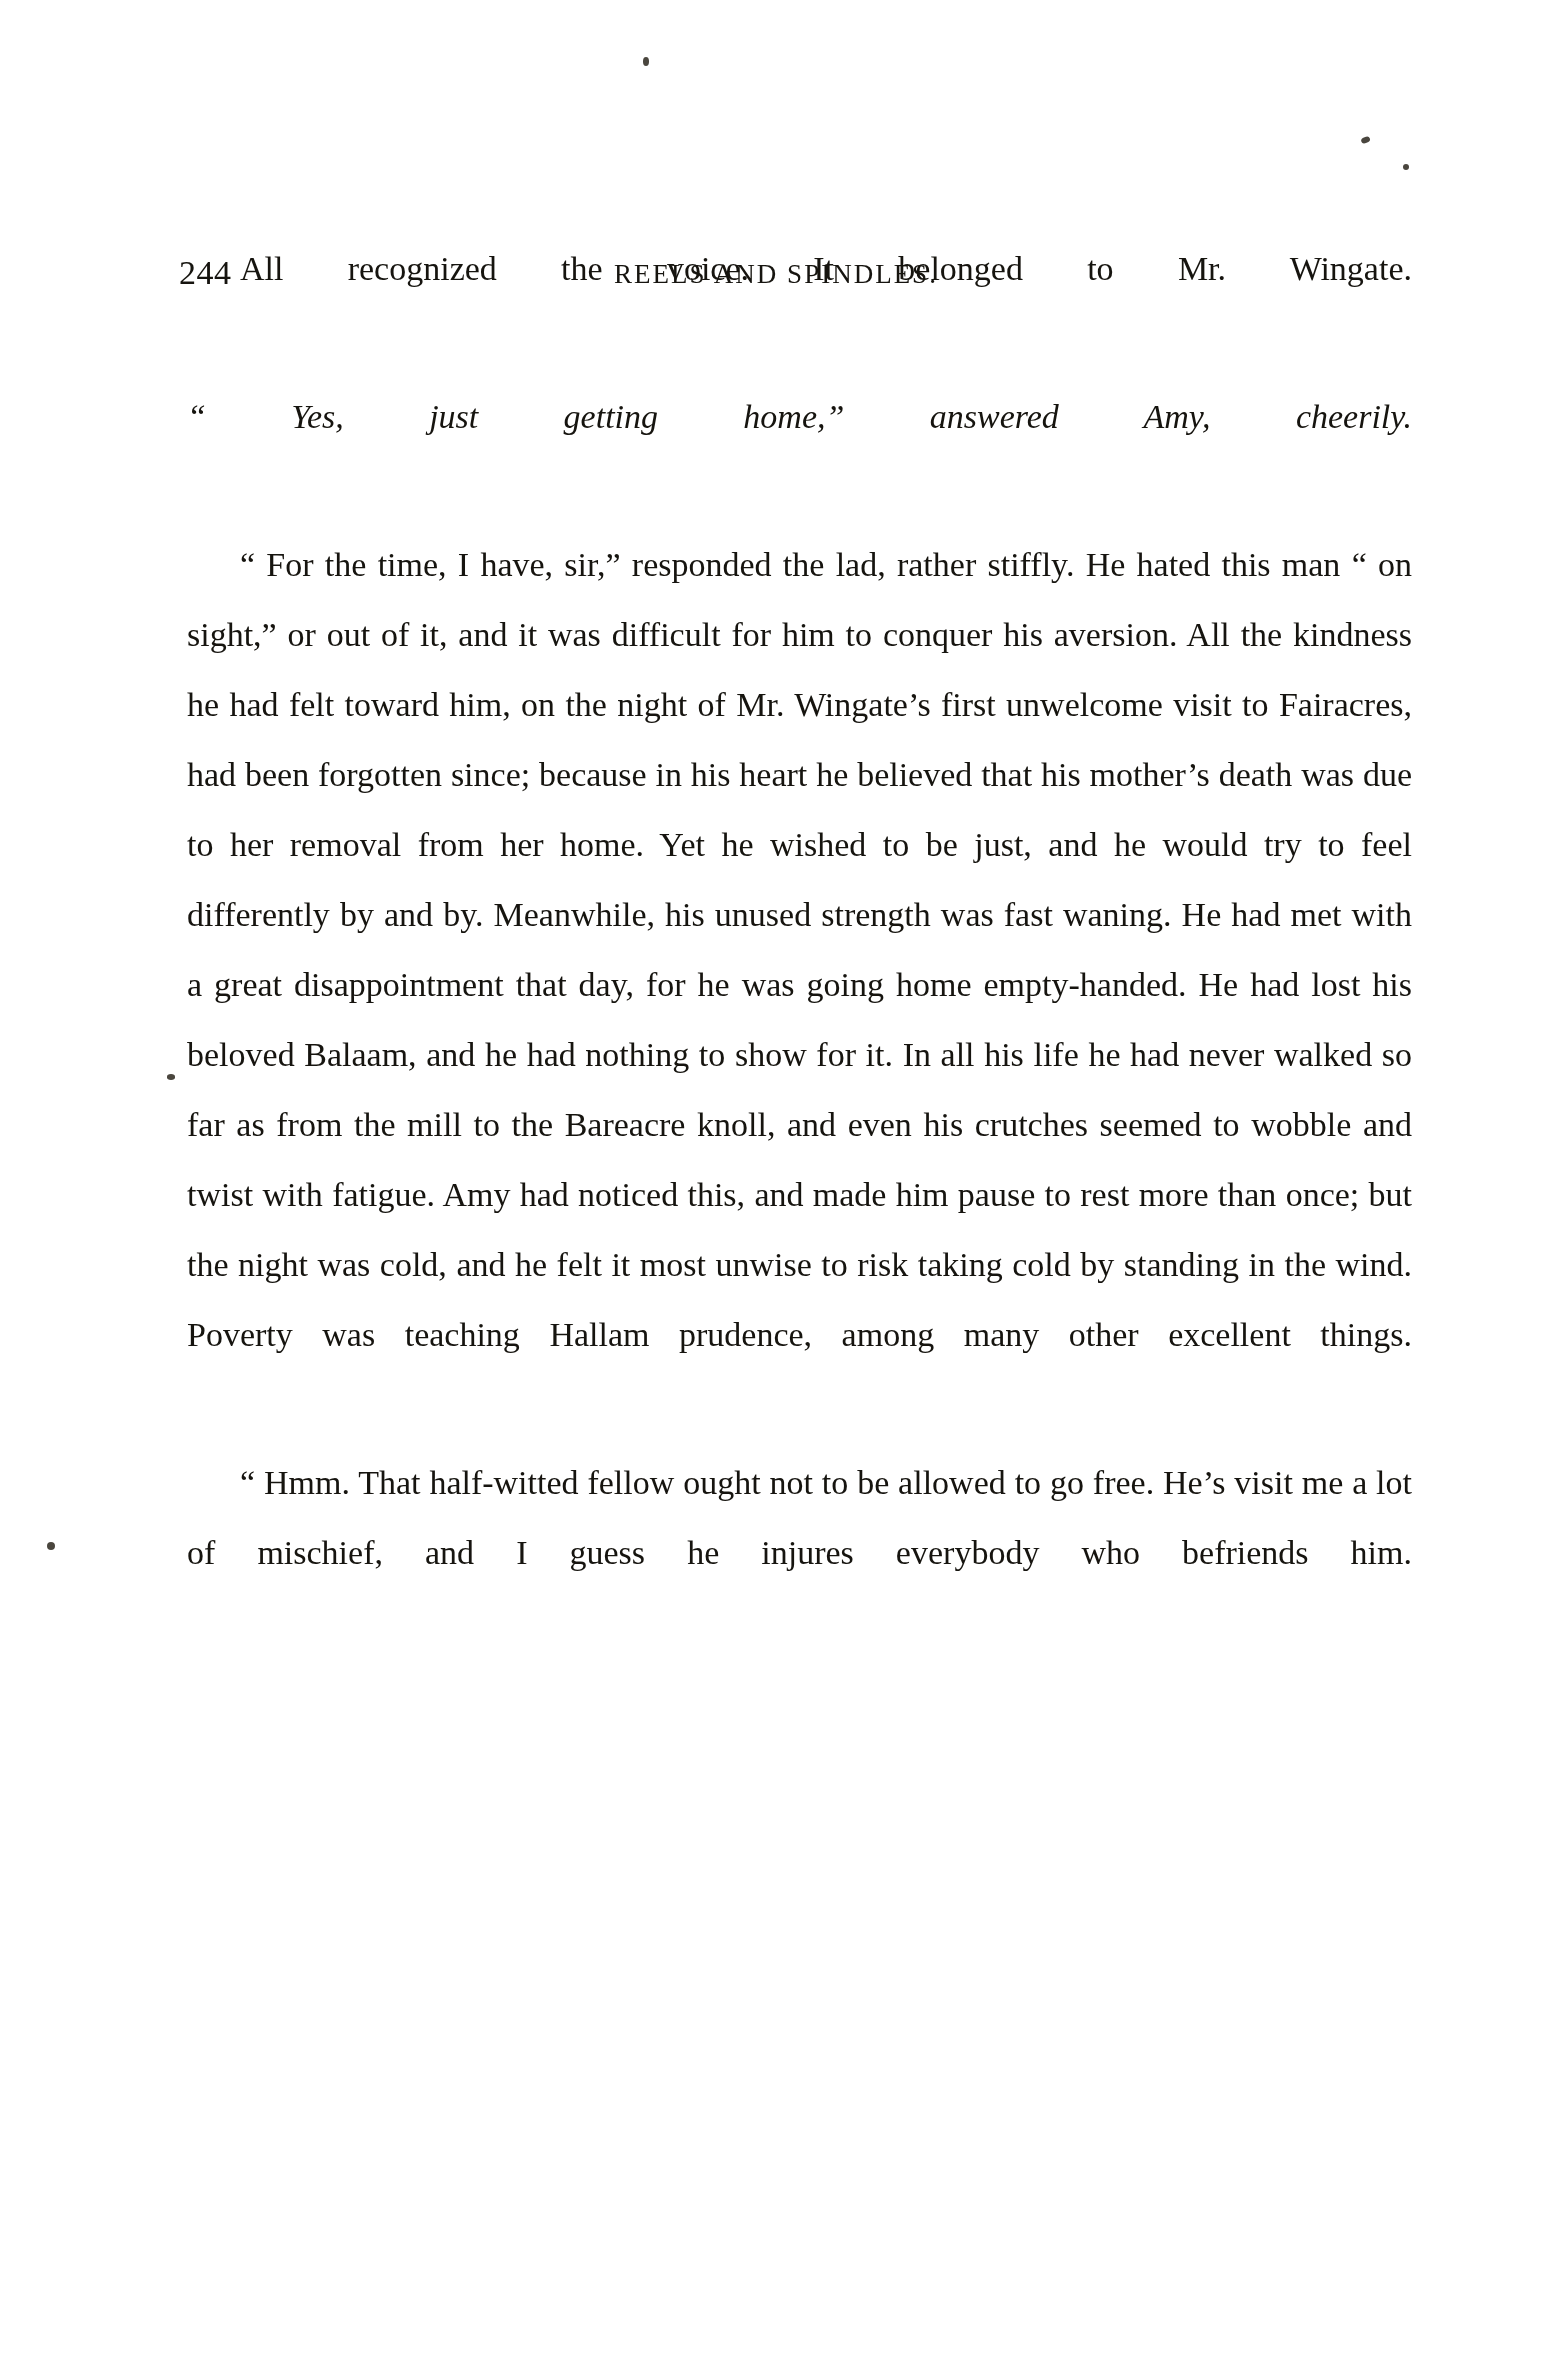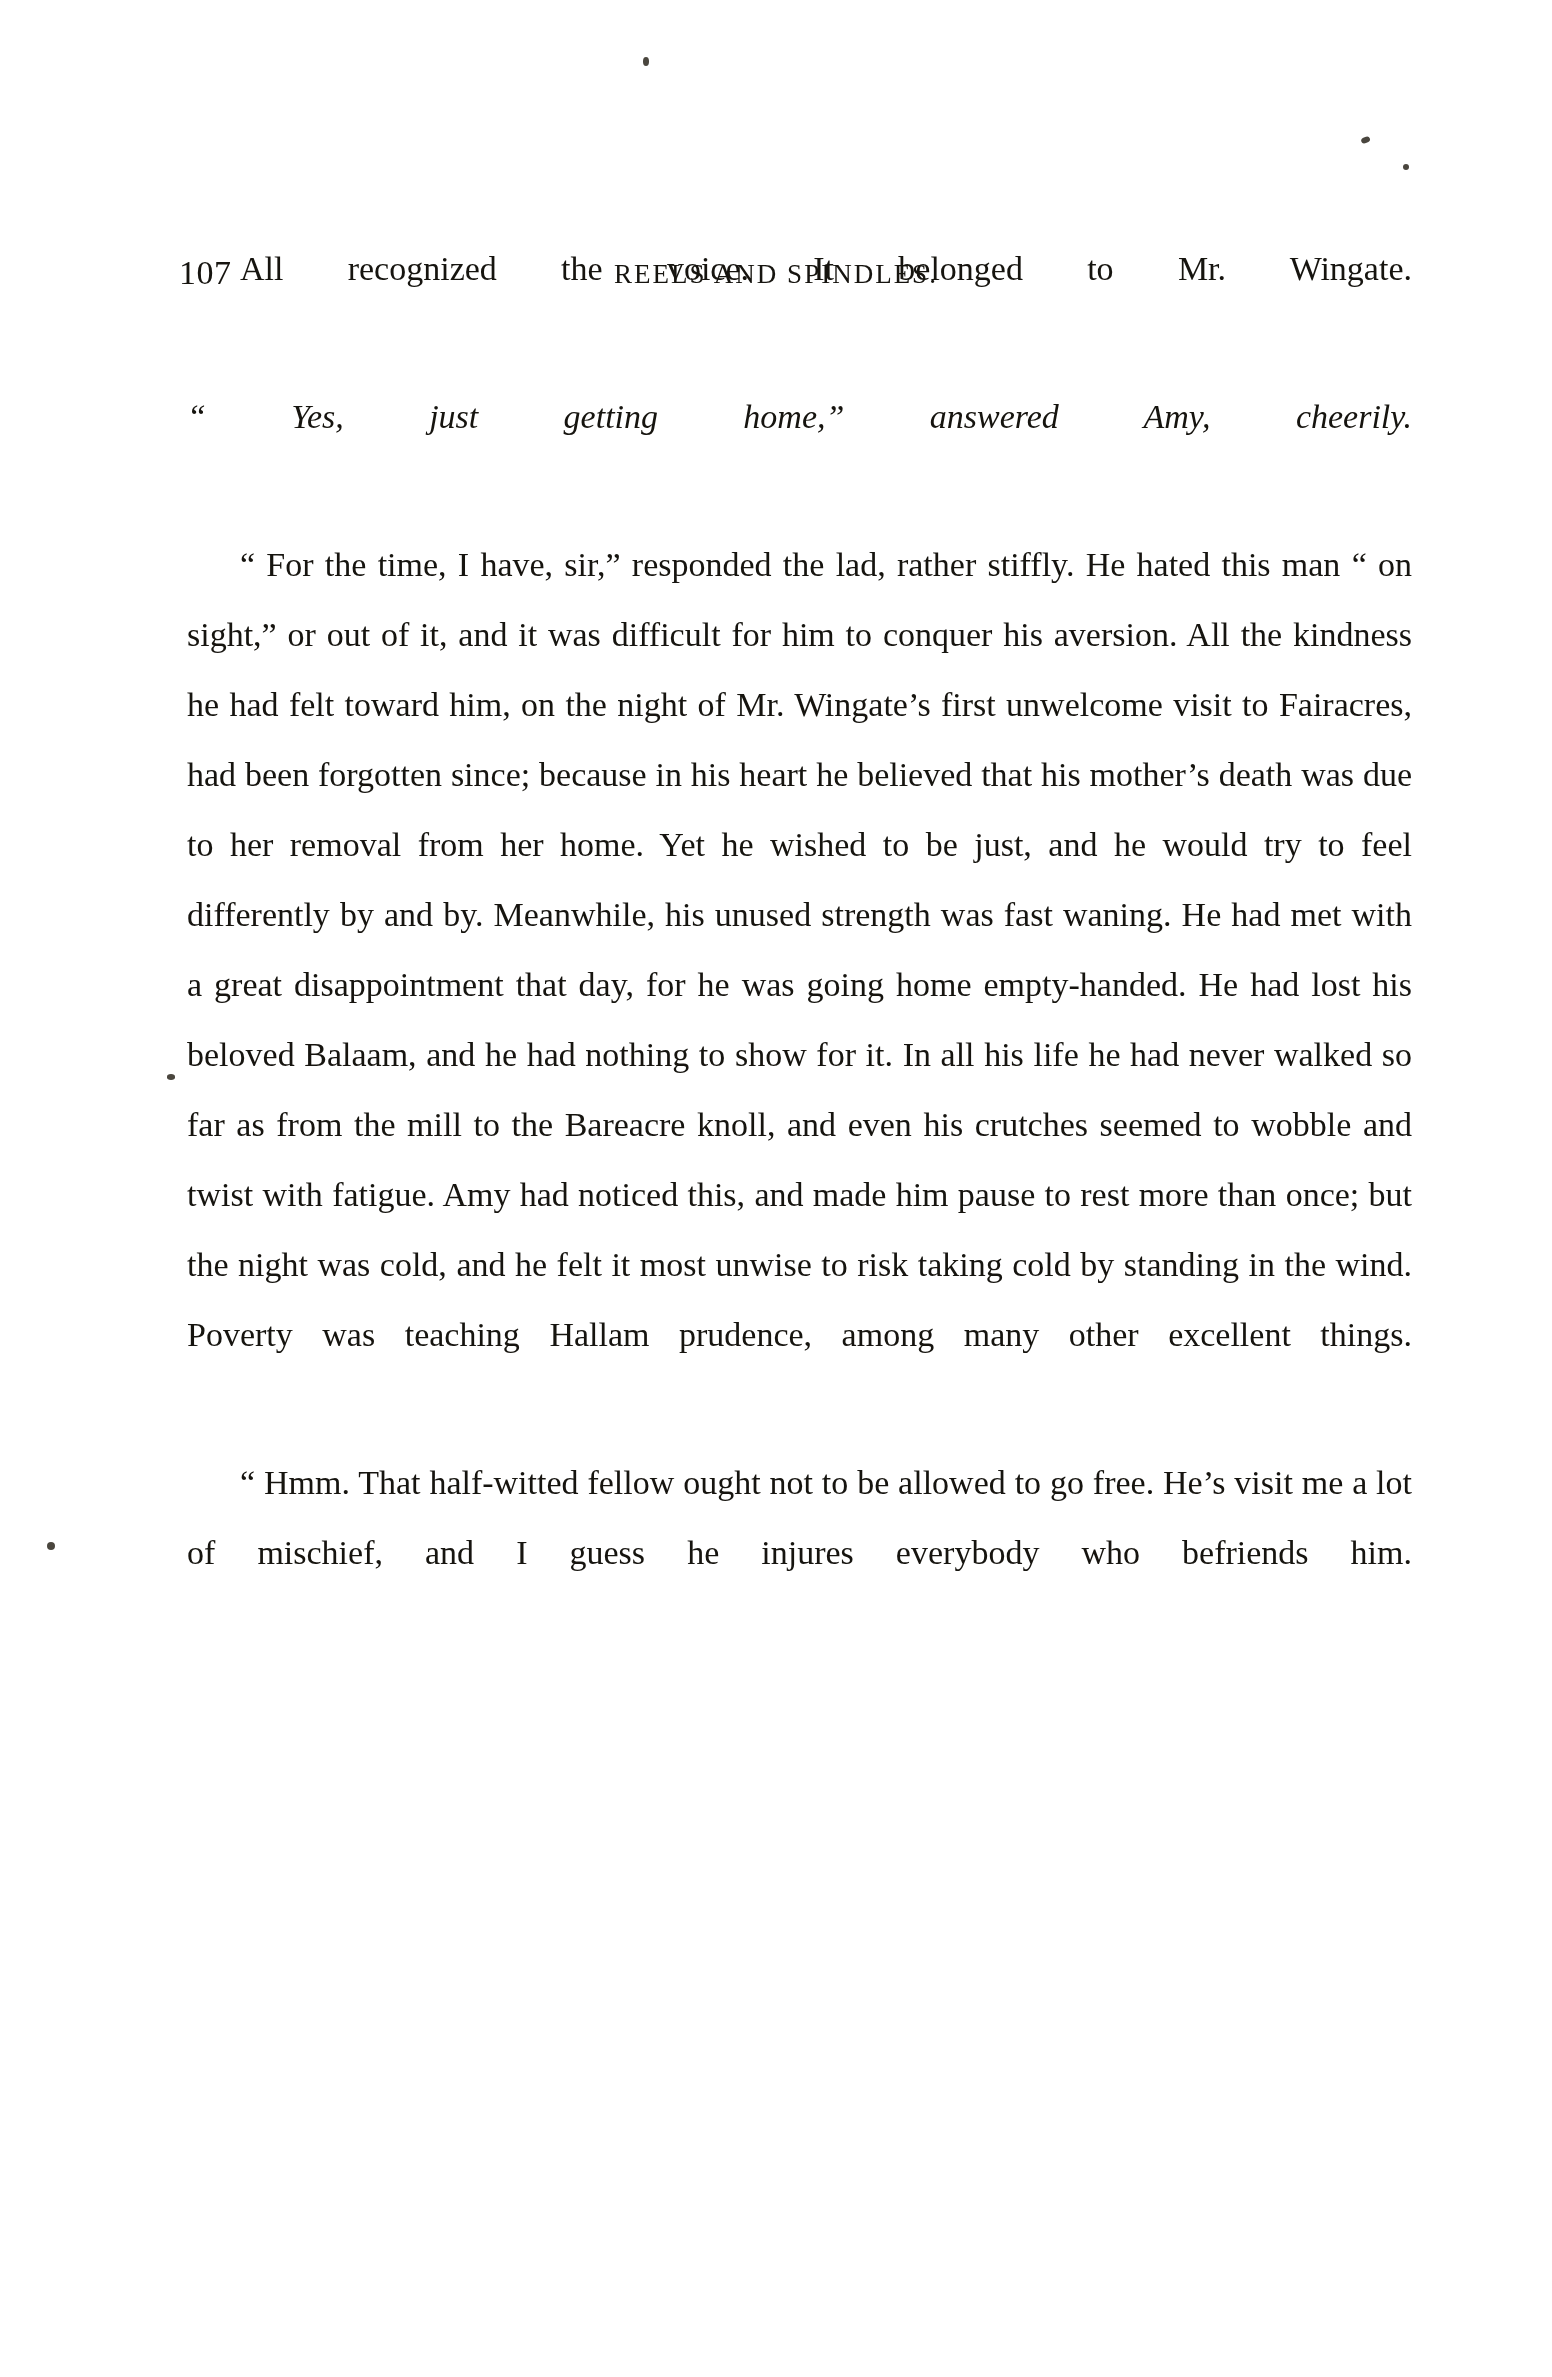--- a/index.html
+++ b/index.html
@@ -86,21 +86,21 @@
 
 <div class="page">
 
   <div class="speck s1"></div>
   <div class="speck s2"></div>
   <div class="speck s3"></div>
   <div class="speck s4"></div>
   <div class="speck s5"></div>
 
   <div class="header">
-    <div class="folio">107</div>
+    <div class="folio">244</div>
     <div class="running-title">REELS AND SPINDLES.</div>
   </div>
 
   <div class="body-text">
     <p>All recognized the voice.   It belonged to Mr. Wingate.</p>
     <p class="no-indent">“ Yes, just getting home,” answered Amy, cheerily.</p>
     <p>“ For the time, I have, sir,” responded the lad, rather stiffly.   He hated this man “ on sight,” or out of it, and it was difficult for him to conquer his aversion.   All the kindness he had felt toward him, on the night of Mr. Wingate’s first unwelcome visit to Fairacres, had been forgotten since; because in his heart he believed that his mother’s death was due to her removal from her home.   Yet he wished to be just, and he would try to feel differently by and by.   Meanwhile, his unused strength was fast waning.   He had met with a great disappointment that day, for he was going home empty-handed.   He had lost his beloved Balaam, and he had nothing to show for it.   In all his life he had never walked so far as from the mill to the Bareacre knoll, and even his crutches seemed to wobble and twist with fatigue.   Amy had noticed this, and made him pause to rest more than once; but the night was cold, and he felt it most unwise to risk taking cold by standing in the wind.   Poverty was teaching Hallam prudence, among many other excellent things.</p>
     <p>“ Hmm.   That half-witted fellow ought not to be allowed to go free.   He’s visit me a lot of mischief, and I guess he injures everybody who befriends him.</p>
   </div>
 

